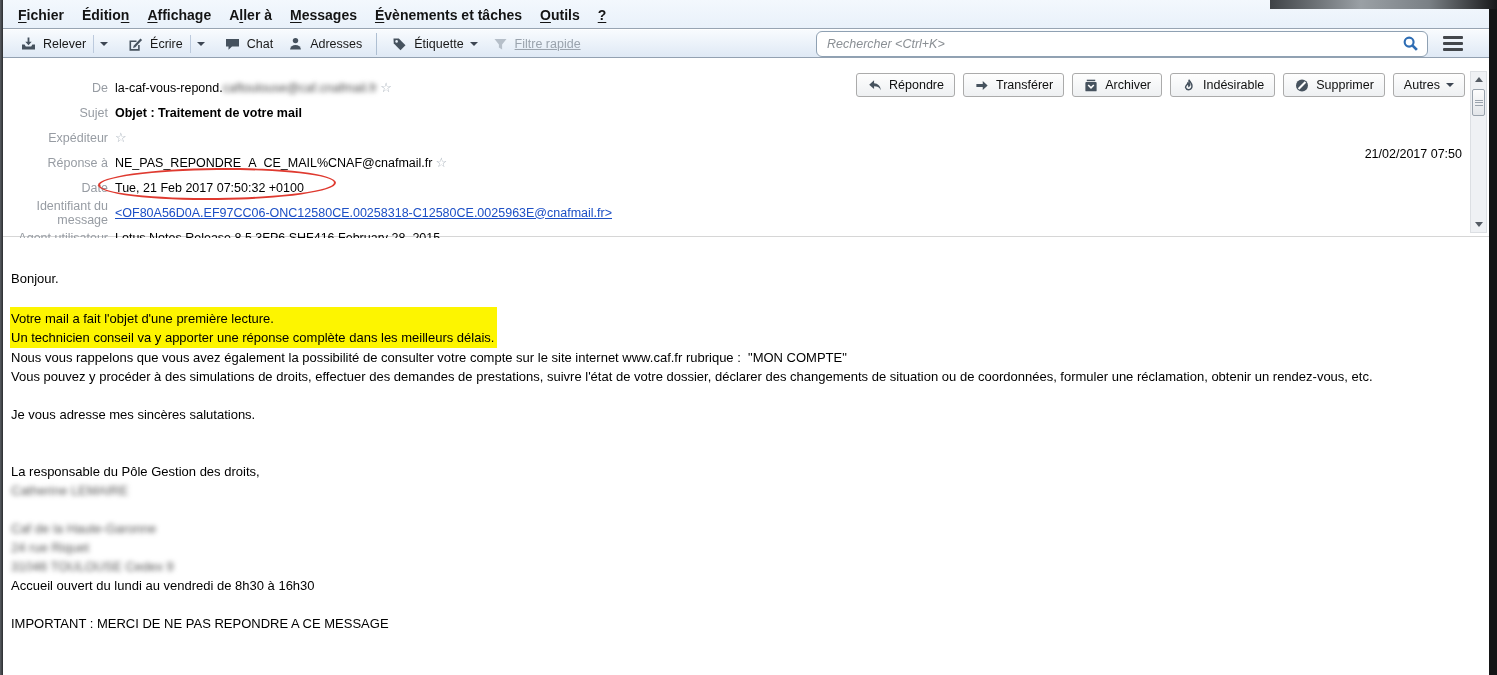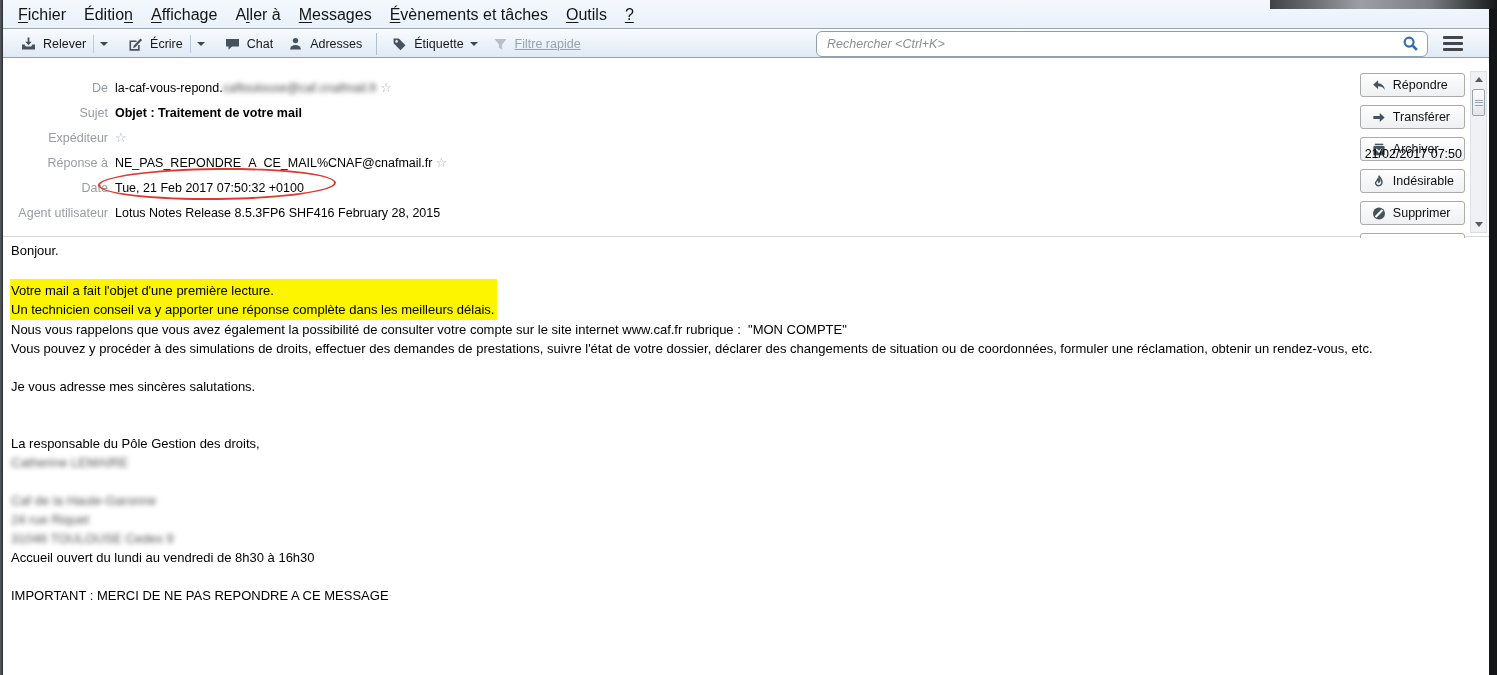--- a/index.html
+++ b/index.html
@@ -13,21 +13,21 @@
   #left-border { position:absolute; left:0; top:0; width:3px; height:675px;
     background:linear-gradient(to right,#5a5e63,#2b2d30); z-index:50; }
   #right-strip { position:absolute; right:0; top:0; width:8px; height:675px;
     background:#141516; z-index:50; }
   #topright-bar { position:absolute; left:1270px; top:0; width:227px; height:9px;
     background:linear-gradient(to right,#3f4347,#9aa0a5 40%,#7a8085 70%,#17181a); z-index:60; }
 
   
   #menubar { position:absolute; left:3px; top:0; width:1486px; height:29px;
     background:linear-gradient(#f3f8fd,#e9f1fa); border-bottom:1px solid #98a4b2;
-    display:flex; align-items:center; padding:2px 0 0 6px; font-size:16px; color:#141414; }
+    display:flex; align-items:center; padding:2px 0 0 6px; font-size:14px; color:#141414;font-weight:bold; }
   .menu-item { padding:4px 9px; cursor:default; }
   .menu-item u { text-underline-offset:2px; }
 
   
   #toolbar { position:absolute; left:3px; top:30px; width:1486px; height:28px;
     background:linear-gradient(#f8fbfe,#dfe9f5); border-bottom:1px solid #93a1b1;
     display:flex; align-items:center; padding:0 10px; font-size:12.5px; color:#181818; }
   .tbtn { display:flex; align-items:center; gap:6px; padding:5px 7px; border-radius:3px; }
   .tbtn svg { flex:0 0 auto; }
   .split-caret { display:flex; align-items:center; padding:7px 6px; margin-right:6px;
@@ -53,41 +53,41 @@
   .hlabel { width:112px; text-align:right; padding-right:7px; color:#979ca3; flex:0 0 auto; }
   .hvalue { color:#000; display:flex; align-items:center; white-space:pre; }
   .hvalue.bold { font-weight:bold; }
   .blurred { filter:blur(2.6px); color:#4c4c4c; }
   .star { color:#a7b0ba; font-size:13px; margin-left:3px; }
   a.msg-link { text-decoration:underline; }
 
   #date-ellipse { position:absolute; left:95px; top:102px; width:238px; height:32px;
     border:2px solid #df3a30; border-radius:50%; transform:rotate(-0.6deg); z-index:5; pointer-events:none; }
 
-  #actions { position:absolute; top:7px; right:24px; display:flex; gap:8px;flex-direction:column; }
+  #actions { position:absolute; top:7px; right:24px; display:flex; gap:8px; }
   .abtn { height:24px; display:flex; align-items:center; gap:6px; padding:0 10px;
     border:1px solid #ababab; border-radius:3px; font-size:12.5px; color:#0f0f0f;
     background:linear-gradient(#fefefe,#eef0f2); }
   #recv-date { position:absolute; top:48px; right:27px; font-size:12.5px; color:#000;margin-top:33px; }
 
   
   #hdr-scrollbar { position:absolute; right:2px; top:5px; width:17px; height:162px;
     background:#eff1f4; border:1px solid #dcdfe3; display:flex; flex-direction:column; }
   .sb-btn { height:15px; display:flex; align-items:center; justify-content:center; }
   .sb-up { width:0;height:0;border-left:4px solid transparent;border-right:4px solid transparent;border-bottom:5px solid #555c64; }
   .sb-down { width:0;height:0;border-left:4px solid transparent;border-right:4px solid transparent;border-top:5px solid #555c64; }
   #sb-thumb { height:27px; margin:2px 1px; background:linear-gradient(#fdfdfd,#e2e5e9);
     border:1px solid #99a2ac; border-radius:2px; display:flex; flex-direction:column;
     align-items:center; justify-content:center; gap:1.5px; }
   #sb-thumb i { display:block; width:8px; height:1px; background:#9aa3ad; }
   #sb-track-fill { flex:1; }
 
   
   #mailbody { position:absolute; left:3px; top:238px; width:1486px; height:366px;
-    background:#fff; padding:3px 10px 0 8px; font-size:13px; line-height:19px; color:#000; }
+    background:#fff; padding:31px 10px 0 8px; font-size:13px; line-height:19px; color:#000; }
   .line { white-space:pre; margin:0; }
   .gap { height:19px; }
   #highlight-block { display:inline-block; padding:2px 3px 1px 1px; margin-left:-1px; }
   .sig-blur { filter:blur(2.8px); color:#555; }
 </style>
 </head>
 <body>
 
 <div id="left-border"></div>
 <div id="right-strip"></div>
@@ -191,20 +191,24 @@
       <span class="hlabel">Expéditeur</span>
       <span class="hvalue"><span class="star" style="margin-left:0">☆</span></span>
     </div>
     <div class="hrow">
       <span class="hlabel">Réponse à</span>
       <span class="hvalue"><span>NE_PAS_REPONDRE_A_CE_MAIL%CNAF@cnafmail.fr</span><span class="star">☆</span></span>
     </div>
     <div class="hrow">
       <span class="hlabel">Date</span>
       <span class="hvalue">Tue, 21 Feb 2017 07:50:32 +0100</span>
+    </div>
+    <div class="hrow">
+      <span class="hlabel">Identifiant du message</span>
+      <span class="hvalue"><a class="msg-link" style="color:#1c4fc5" href="#">&lt;OF80A56D0A.EF97CC06-ONC12580CE.00258318-C12580CE.0025963E@cnafmail.fr&gt;</a></span>
     </div>
     <div class="hrow">
       <span class="hlabel">Agent utilisateur</span>
       <span class="hvalue">Lotus Notes Release 8.5.3FP6 SHF416 February 28, 2015</span>
     </div>
   </div>
 
   <div id="date-ellipse"></div>
 
   <div id="actions">

